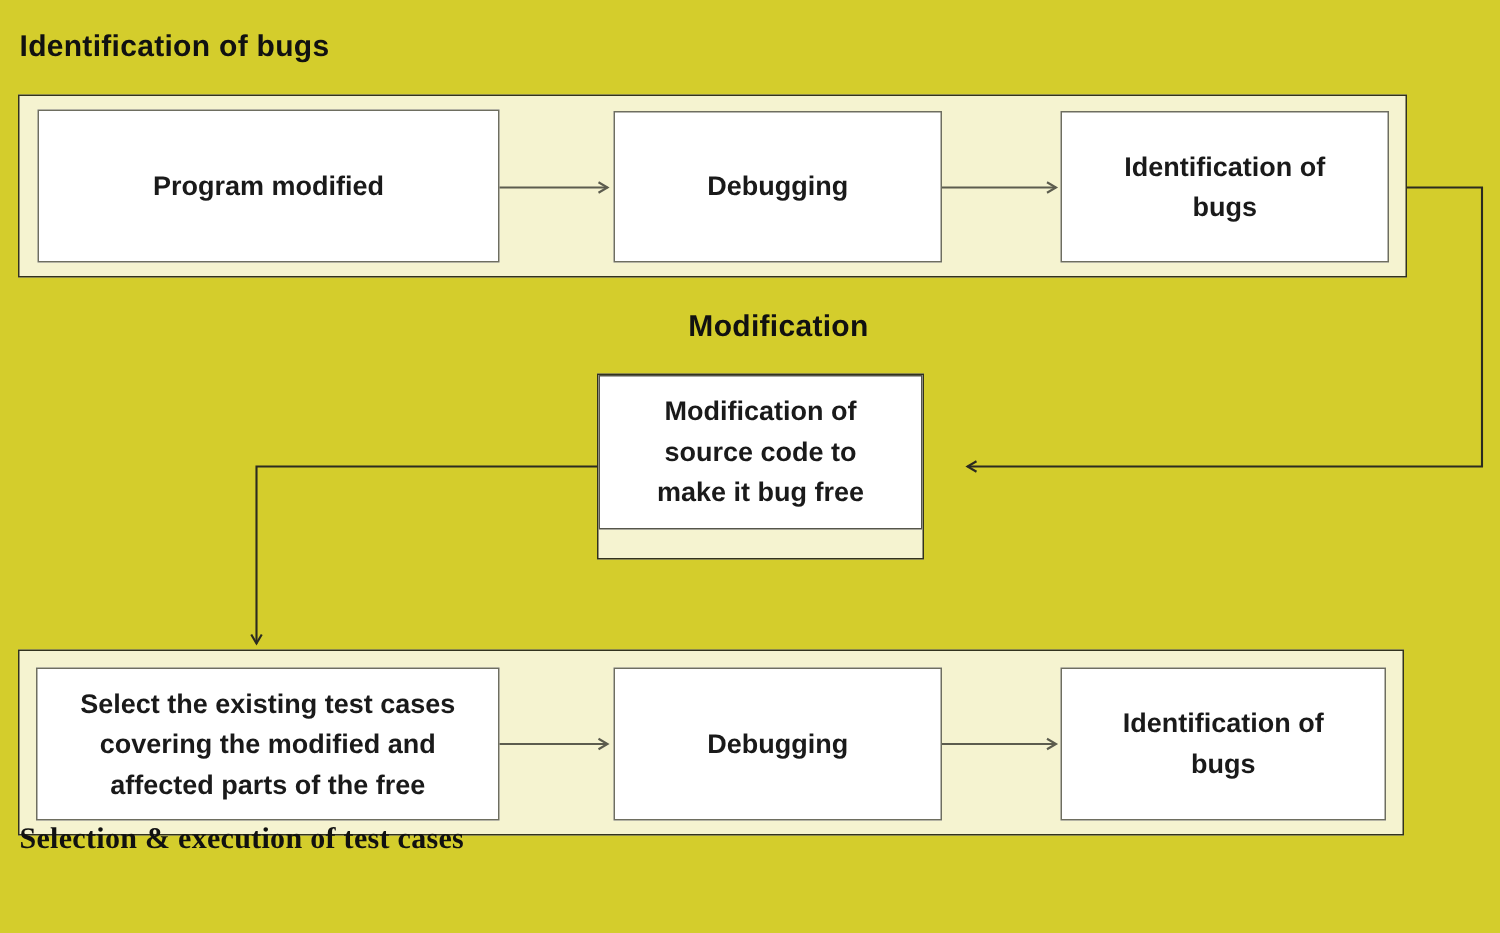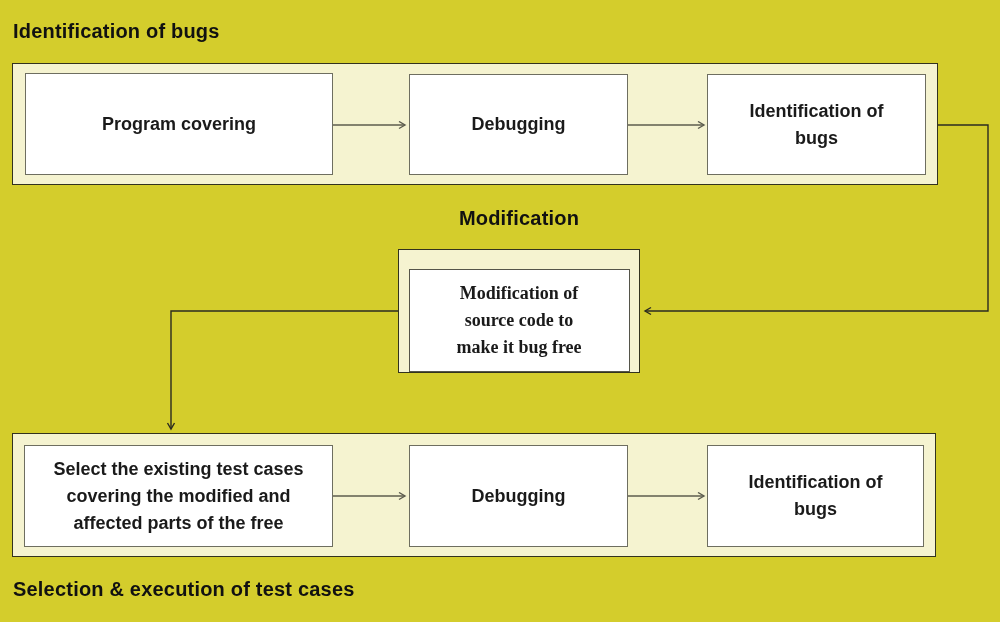--- a/index.html
+++ b/index.html
@@ -49,27 +49,26 @@
     font-size: 18px;
     font-weight: 600;
     line-height: 27px;
     color: var(--text);
     padding: 4px 8px;
     white-space: pre-line;
   }
   .mid-outer {
     position: absolute;
     left: 398px; top: 249px;
-    width: 242px; height: 124px;
+    width: 218px; height: 124px;
     background: var(--band);
     border: 1.5px solid var(--band-border);
     display: flex;
-    align-items: flex-end;
+    align-items: flex-start;
     justify-content: center;
-    font-family: Liberation Serif, serif;
   }
   .mid-inner {
     position: static;
     width: 221px; height: 103px;
     border-color: var(--inner-border);
   }
   .wires {
     position: absolute;
     left: 0; top: 0;
     width: 1000px; height: 622px;
@@ -82,21 +81,21 @@
 </style>
 </head>
 <body>
 
 <div class="page">
 
   <div class="title" style="left:13px; top:20px;">Identification of bugs</div>
 
   <div class="band" style="left:12px; top:63px; width:926px; height:122px;"></div>
 
-  <div class="node" style="left:25px; top:73px; width:308px; height:102px;">Program covering</div>
+  <div class="node" style="left:25px; top:73px; width:308px; height:102px;">Program modified</div>
 
   <div class="node" style="left:409px; top:74px; width:219px; height:101px;">Debugging</div>
 
   <div class="node" style="left:707px; top:74px; width:219px; height:101px;">Identification of
 bugs</div>
 
   <div class="title title-center" style="left:519px; top:207px;">Modification</div>
 
   <div class="mid-outer">
     <div class="node mid-inner">Modification of
@@ -108,21 +107,21 @@
 
   <div class="node" style="left:24px; top:445px; width:309px; height:102px;">Select the existing test cases
 covering the modified and
 affected parts of the free</div>
 
   <div class="node" style="left:409px; top:445px; width:219px; height:102px;">Debugging</div>
 
   <div class="node" style="left:707px; top:445px; width:217px; height:102px;">Identification of
 bugs</div>
 
-  <div class="title" style="left:13px; top:578px;">Selection &amp; execution of test cases</div>
+  <div class="title" style="left:13px; top:548px;font-family:Liberation Serif, serif;">Selection &amp; execution of test cases</div>
 
   <svg class="wires" viewBox="0 0 1000 622" xmlns="http://www.w3.org/2000/svg">
     <defs>
       <marker id="ah-short" markerWidth="10" markerHeight="10" refX="7" refY="4.5" orient="auto" markerUnits="userSpaceOnUse">
         <path class="mkp-short" d="M1,1 L7,4.5 L1,8"></path>
       </marker>
       <marker id="ah-long" markerWidth="10" markerHeight="10" refX="7" refY="4.5" orient="auto" markerUnits="userSpaceOnUse">
         <path class="mkp-long" d="M1,1 L7,4.5 L1,8"></path>
       </marker>
     </defs>

